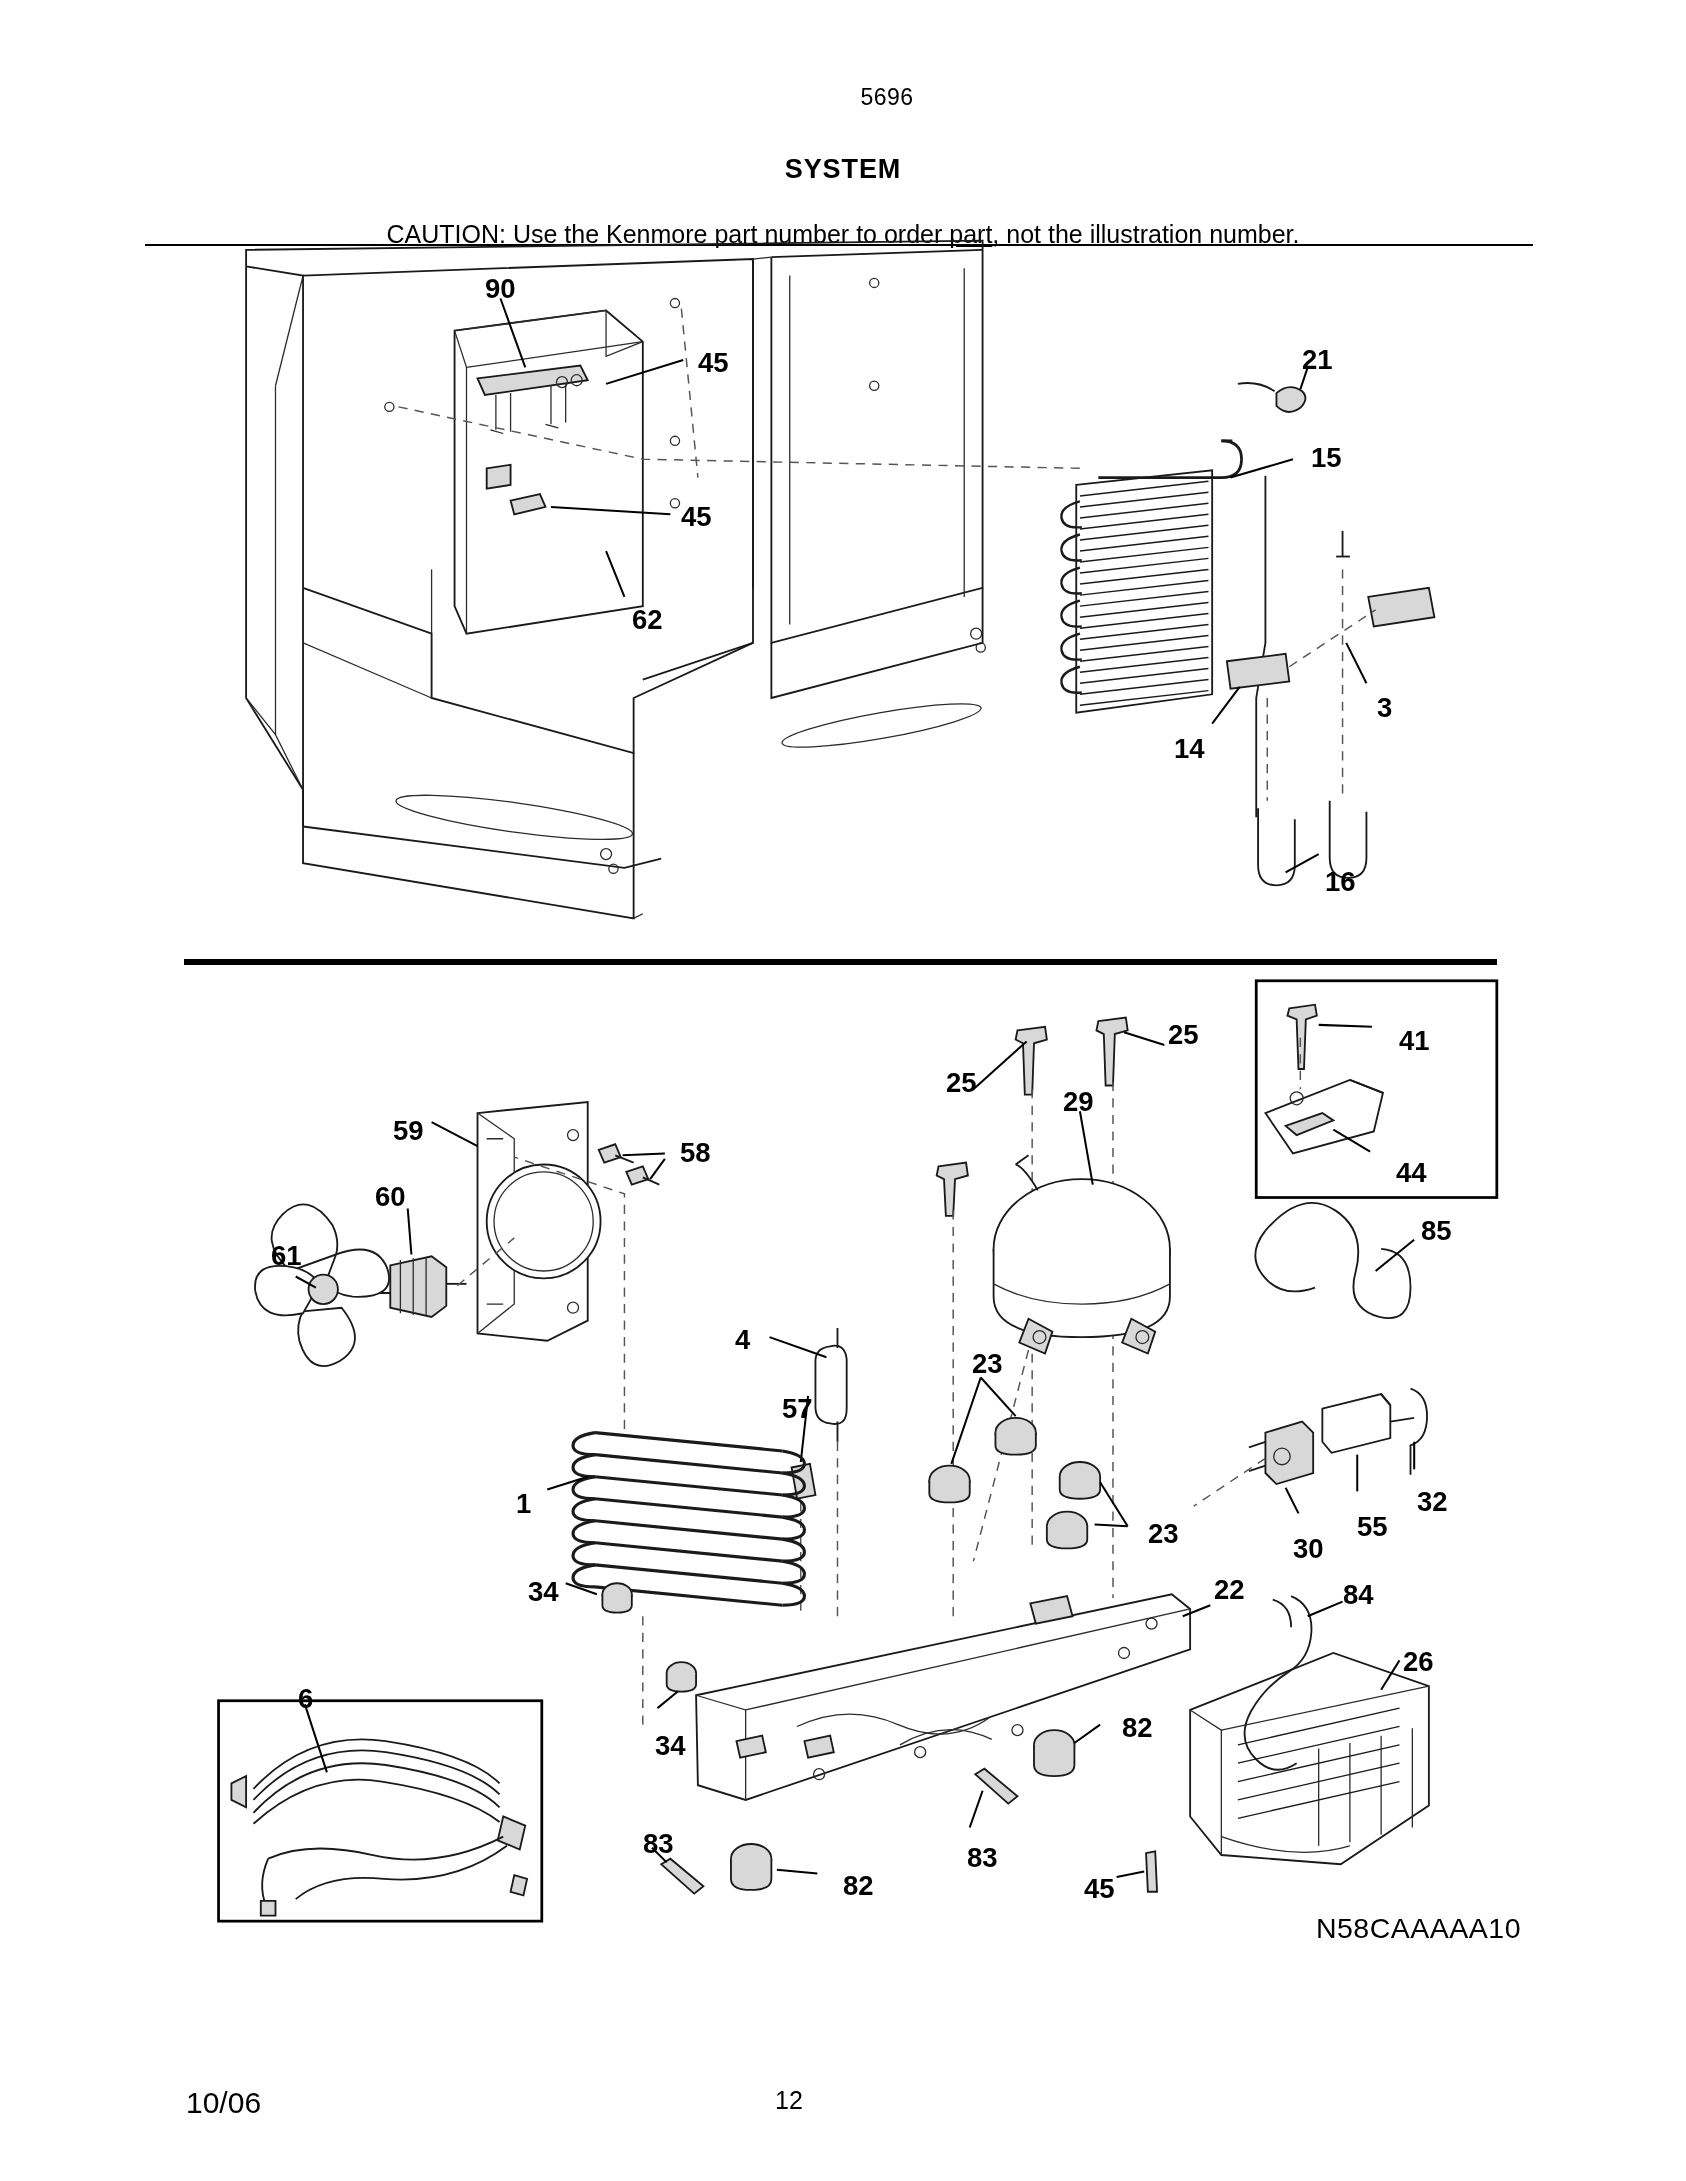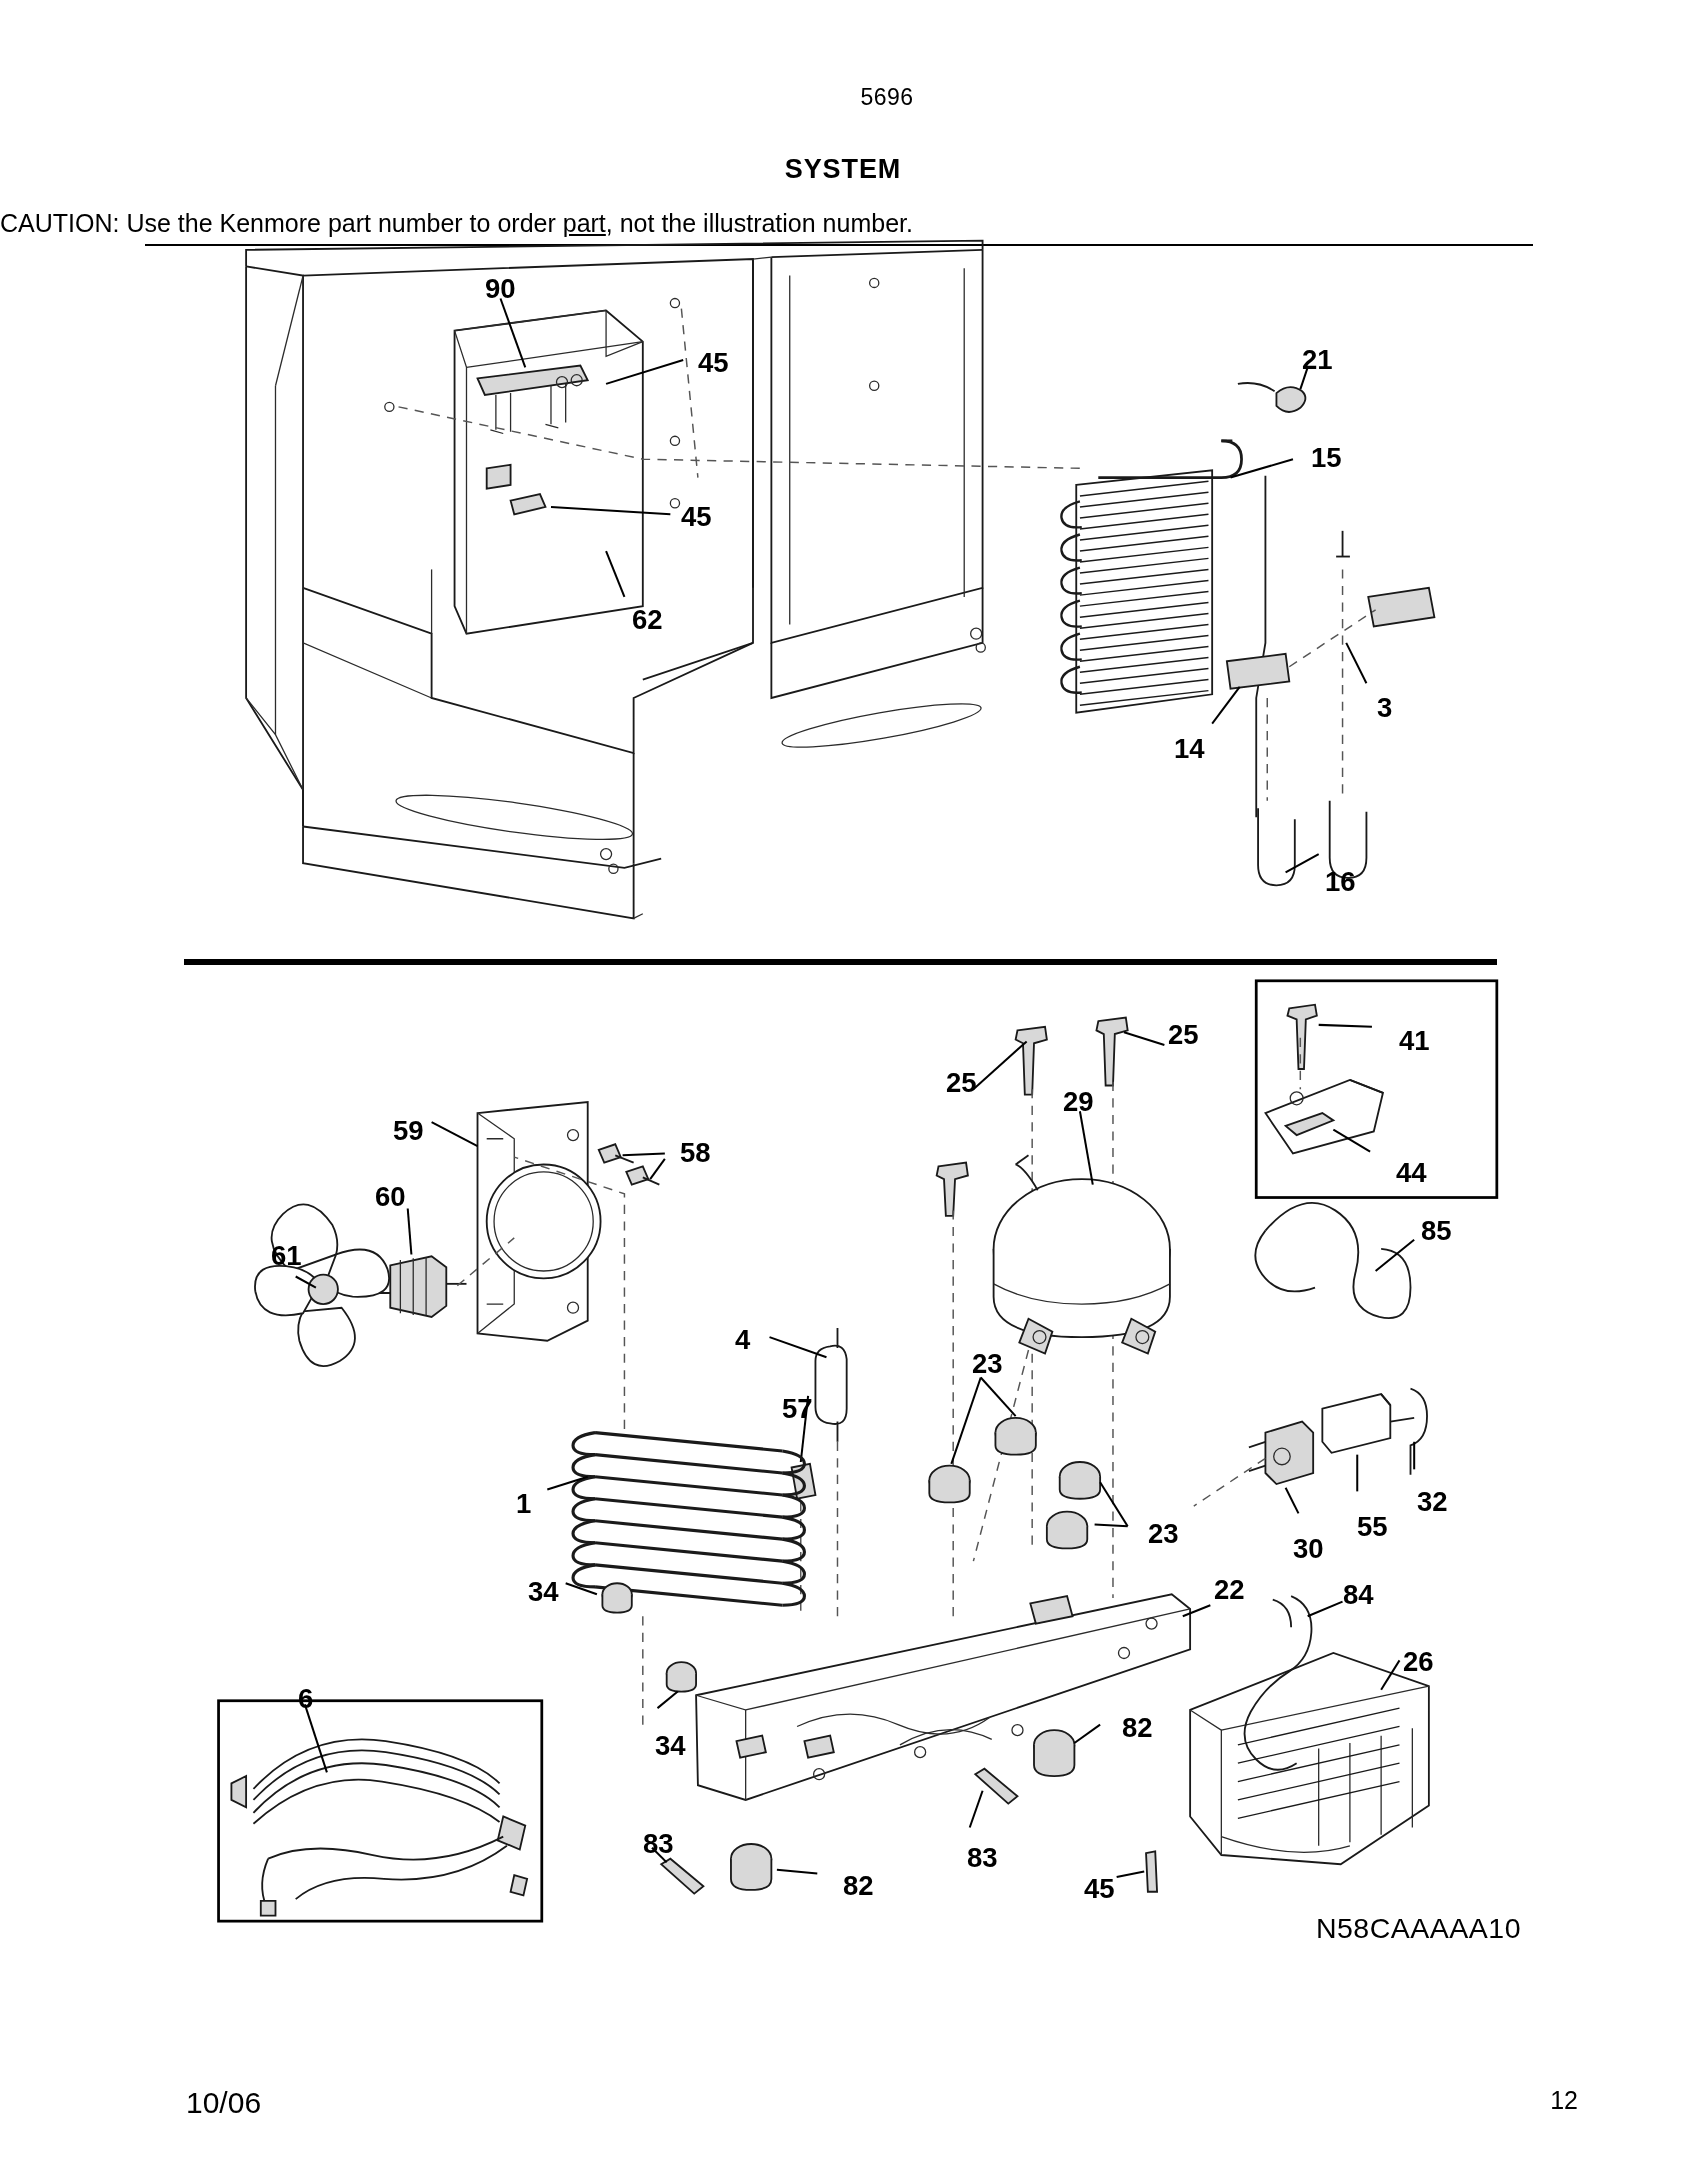--- a/index.html
+++ b/index.html
@@ -38,23 +38,24 @@
     top: 154px;
     left: 0;
     width: 1686px;
     text-align: center;
     font-size: 27px;
     font-weight: bold;
     letter-spacing: 0.9px;
   }
   .doc-caution {
     position: absolute;
-    top: 209px;
+    top: 220px;
     left: 0;
     width: 1686px;
+    text-align: center;
     font-size: 25px;
   }
   .doc-caution u { text-decoration: underline; }
 
   .rule-top {
     position: absolute;
     left: 145px;
     top: 244px;
     width: 1388px;
     height: 1.8px;
@@ -75,21 +76,21 @@
     left: 158px;
     top: 2086px;
     font-size: 30px;
     margin-left: 28px;
   }
   .footer-page {
     position: absolute;
     left: 0;
     top: 2086px;
     width: 1578px;
-    text-align: right;
+    text-align: center;
     font-size: 25px;
   }
   .model-code {
     position: absolute;
     right: 165px;
     top: 1912px;
     font-size: 28.5px;
     font-weight: normal;
     letter-spacing: 0.5px;
   }

